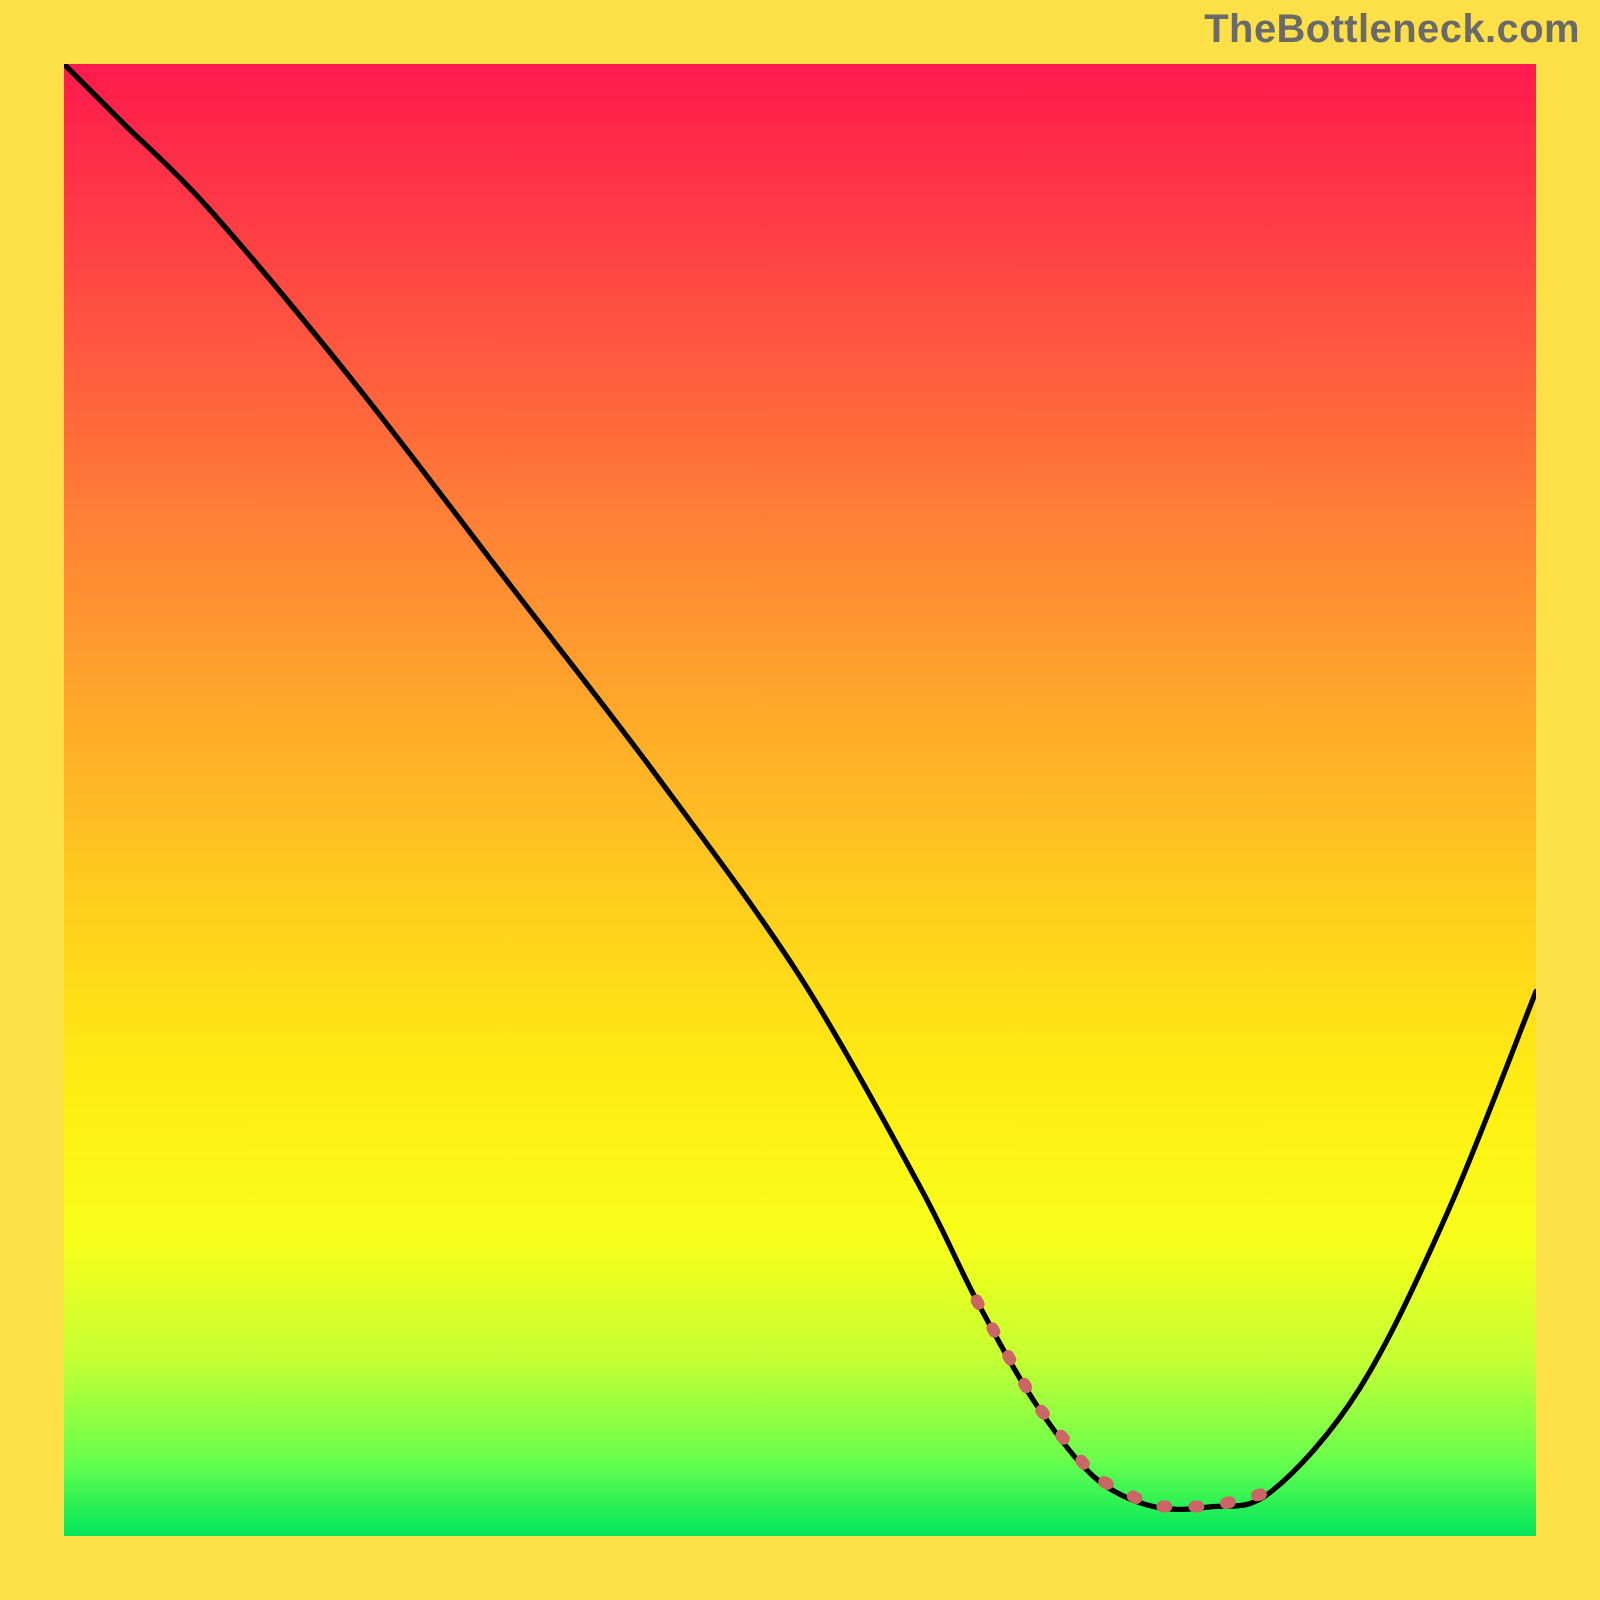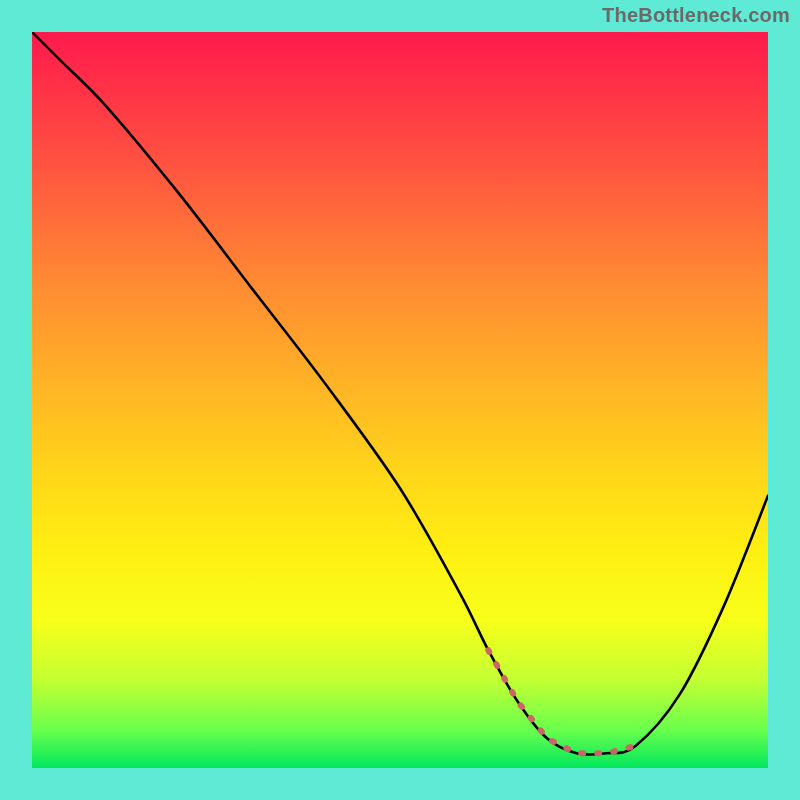--- a/index.html
+++ b/index.html
@@ -8,21 +8,21 @@
     width: 800px;
     height: 800px;
     background: #000;
     overflow: hidden;
     font-family: Arial, Helvetica, sans-serif;
   }
   .frame {
     position: relative;
     width: 800px;
     height: 800px;
-    background: #5eead4;
+    background: #fde047;
   }
   .watermark {
     position: absolute;
     top: 4px;
     right: 10px;
     color: #6a6a6a;
     font-size: 20px;
     font-weight: bold;
     letter-spacing: 0.2px;
     z-index: 10;

